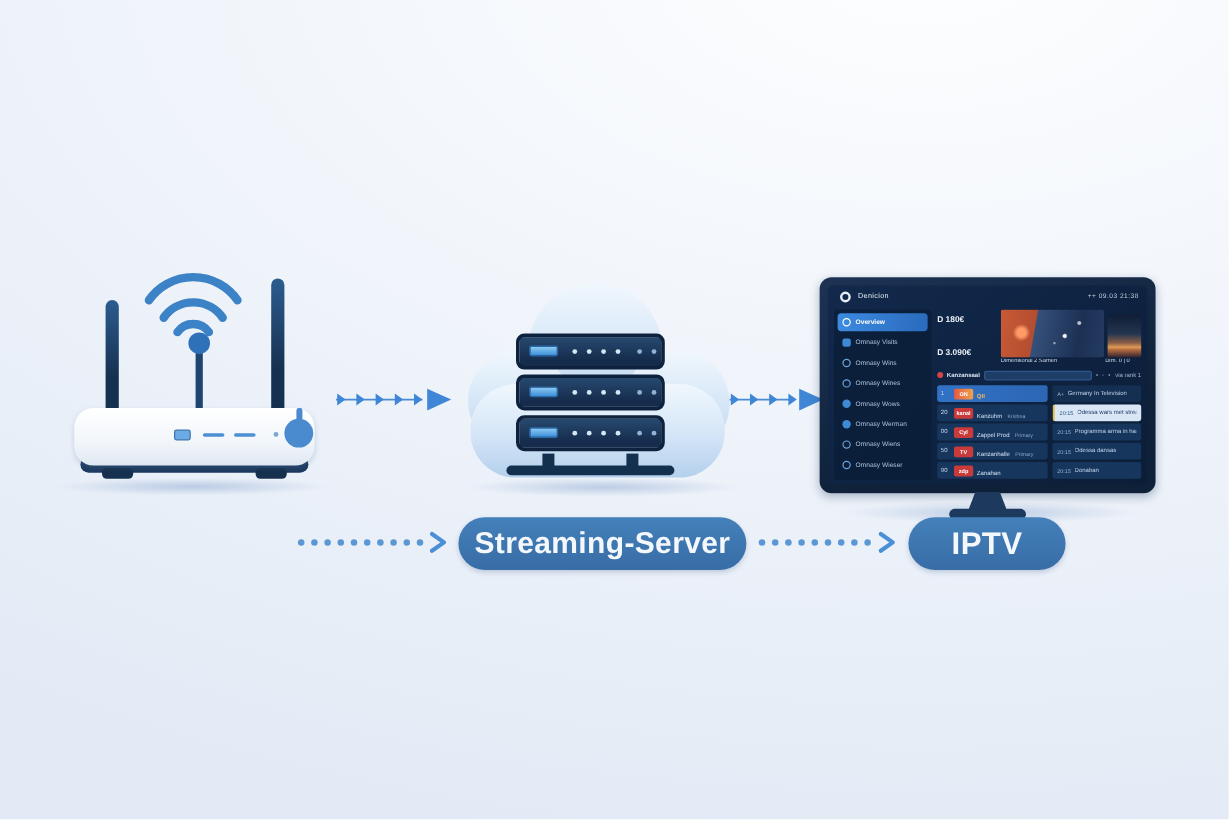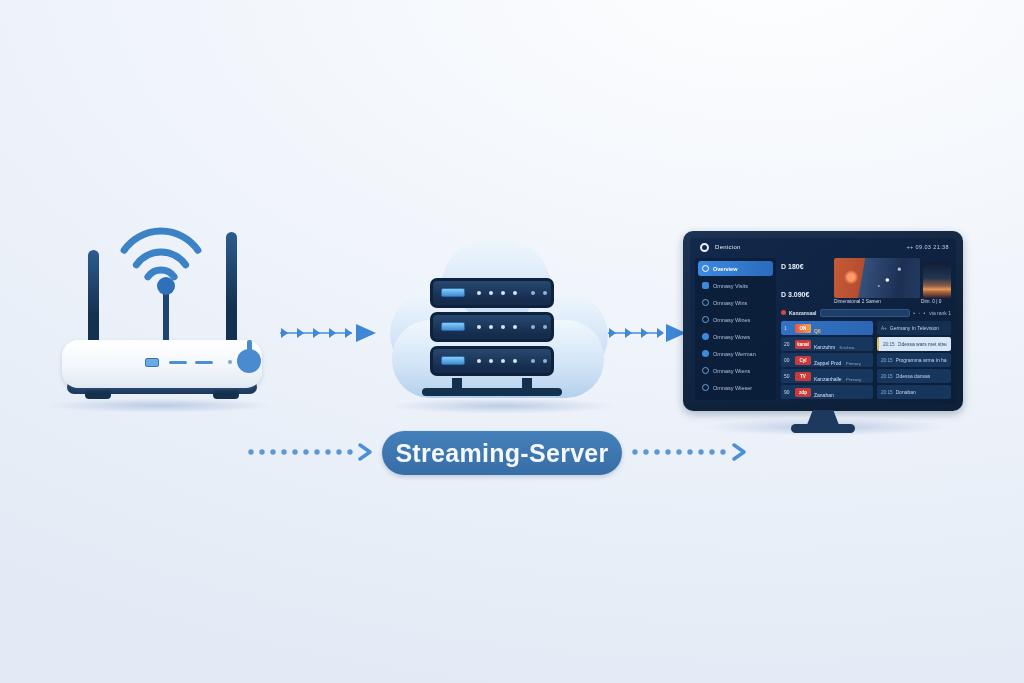--- a/index.html
+++ b/index.html
@@ -410,14 +410,17 @@
       <circle cx="38" cy="10" r="2.7"></circle>
         <circle cx="49" cy="10" r="2.7"></circle>
         <circle cx="60" cy="10" r="2.7"></circle>
       <circle cx="71" cy="10" r="2.7"></circle>
         <circle cx="82" cy="10" r="2.7"></circle>
         <circle cx="93" cy="10" r="2.7"></circle>
     </g>
     <path d="M104 3 L114 10 L104 17" fill="none" stroke="#4b8fd6" stroke-width="3.5" stroke-linecap="round" stroke-linejoin="round"></path>
   </svg>
 
+  <div class="pill pill-iptv">
+    <span>IPTV</span>
+  </div>
 
 </div>
 
 </body></html>

